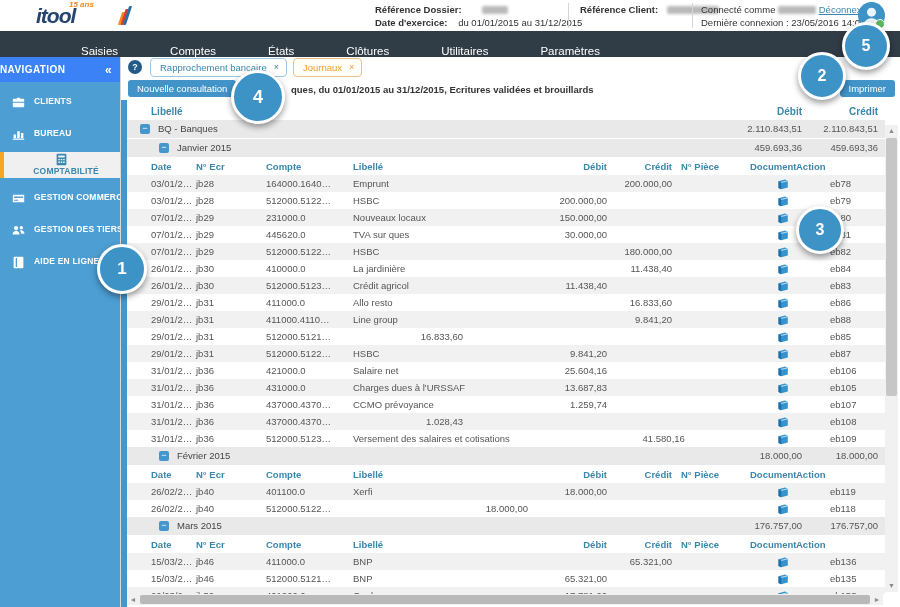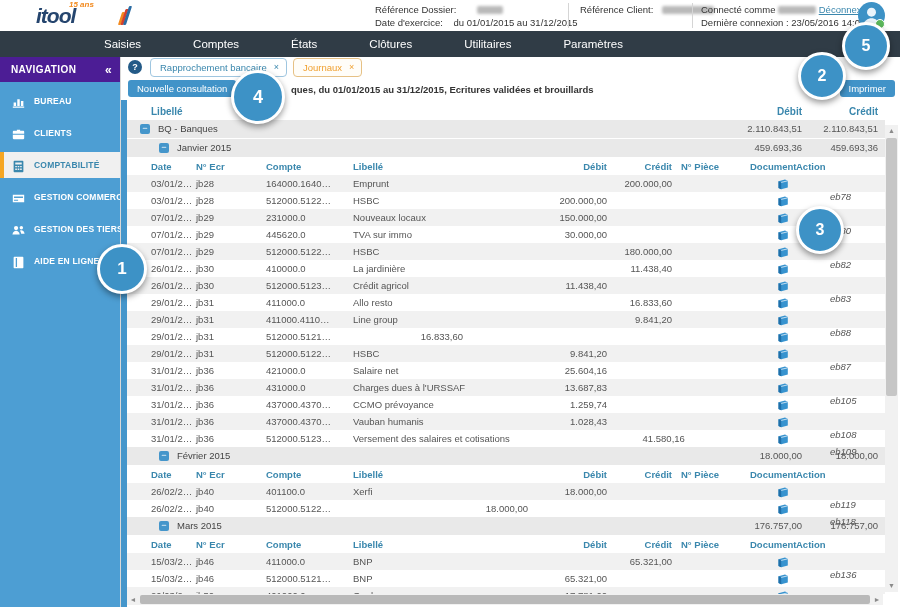--- a/index.html
+++ b/index.html
@@ -10,40 +10,40 @@
   .topbar{position:absolute;left:0;top:0;width:900px;height:31px;background:#fff;}
   .logo{position:absolute;left:36px;top:2px;width:90px;height:28px;}
   .logo .brand{font-size:21px;font-weight:bold;font-style:italic;color:#25456e;letter-spacing:-1px;line-height:28px;}
   .logo .badge{position:absolute;left:33px;top:-2px;font-size:8px;font-weight:bold;font-style:italic;color:#f28a1f;}
   .logo .slash{position:absolute;right:-4px;top:4px;width:10px;height:20px;}
   .logo .slash i{position:absolute;width:3px;border-radius:1px;transform:skewX(-18deg);}
   .logo .s1{left:0;top:6px;height:13px;background:#f28a1f;}
   .logo .s2{left:3px;top:3px;height:16px;background:#d43f2f;}
   .logo .s3{left:6px;top:0;height:19px;background:#2b6ca3;}
   .hd-block{position:absolute;top:3px;font-size:9.5px;color:#333;line-height:13px;}
-  .hd-lbl{font-weight:normal;color:#333;}
+  .hd-lbl{font-weight:bold;color:#333;}
   .redacted{display:inline-block;height:8px;border-radius:2px;background:#b9b9b9;filter:blur(1.5px);vertical-align:middle;}
   .hd-sep{position:absolute;top:3px;width:1px;height:25px;background:#d5d5d5;}
   .logout{color:#3a87ad;text-decoration:underline;cursor:pointer;}
   .avatar{position:absolute;left:858px;top:2px;width:27px;height:27px;border-radius:50%;overflow:visible;}
   .avatar .dot{position:absolute;right:0;bottom:0;width:8px;height:8px;border-radius:50%;background:#5cb85c;border:1px solid #fff;}
 
   
-  .menubar{position:absolute;left:0;top:31px;width:900px;height:26px;background:#303c46;display:flex;align-items:center;gap:52px;padding-left:104px;box-sizing:border-box;}
+  .menubar{position:absolute;left:0;top:31px;width:900px;height:26px;background:#303c46;display:flex;align-items:flex-end;gap:52px;padding-left:81px;box-sizing:border-box;}
   .menu-item{color:#fff;font-size:11.5px;cursor:pointer;white-space:nowrap;}
 
   
   .sidebar{position:absolute;left:0;top:57px;width:120px;height:550px;background:#4d9ed3;}
-  .side-head{height:25px;background:#4c1d95;color:#fff;font-size:10px;font-weight:bold;display:flex;align-items:center;padding:0 8px 0 11px;letter-spacing:.4px;}
+  .side-head{height:25px;background:#3b82f6;color:#fff;font-size:10px;font-weight:bold;display:flex;align-items:center;padding:0 8px 0 0;letter-spacing:.4px;}
   .side-head .chev{margin-left:auto;font-size:12px;cursor:pointer;}
   .side-items{margin-top:6px;}
   .side-item{height:26px;margin-bottom:6px;display:flex;align-items:center;padding-left:12px;color:#fff;cursor:pointer;position:relative;}
   .side-item .ic{width:14px;height:12px;margin-right:8px;flex:0 0 14px;color:#fff;}
   .side-item .lab{font-size:8.5px;font-weight:bold;letter-spacing:.2px;white-space:nowrap;}
-  .side-item.active{background:#f0f0f0;border-left:4px solid #f5a623;padding-left:8px;}
+  .side-item.active{background:#f0f0f0;border-left:4px solid #f5a623;padding-left:8px;flex-direction:column;}
   .side-item.active .lab{color:#3a87ad;}
   .side-item.active .ic{color:#3a87ad;}
 
   
   .content{position:absolute;left:120px;top:57px;width:780px;height:550px;background:#fff;border-left:1px solid #d8d8d8;box-sizing:border-box;}
   .left-strip{position:absolute;left:0;top:43px;bottom:0;width:6px;background:#4596cb;z-index:3;}
 
   .tabrow{position:absolute;left:0;top:0;width:100%;height:23px;}
   .help{position:absolute;left:7px;top:3px;width:14px;height:14px;border-radius:50%;background:#235a87;color:#fff;font-size:9px;font-weight:bold;text-align:center;line-height:14px;cursor:pointer;}
   .tabs{position:absolute;left:29px;top:1px;display:flex;gap:6px;}
@@ -77,21 +77,21 @@
   .c-pad{flex:0 0 24px;}
   .c-date{flex:0 0 45px;white-space:nowrap;overflow:hidden;}
   .c-necr{flex:0 0 70px;}
   .c-compte{flex:0 0 87px;white-space:nowrap;overflow:hidden;}
   .c-lib{flex:1;white-space:nowrap;overflow:visible;}
   .c-debit{flex:0 0 110px;text-align:right;}
   .c-credit{flex:0 0 65px;text-align:right;}
   .c-tail{flex:0 0 213px;}
   .abs{position:absolute;top:0;}
   .doc-ic{position:absolute;left:650px;top:3px;width:12px;height:11px;cursor:pointer;}
-  .c-action{position:absolute;left:703px;top:13px;color:#555;font-style:italic;}
+  .c-action{position:absolute;left:703px;top:0;color:#555;}
 
   
   .vscroll{position:absolute;right:2px;top:68px;bottom:15px;width:13px;background:#f1f1f1;z-index:2;}
   .vscroll .arr{position:absolute;left:0;width:13px;height:12px;color:#8a8a8a;font-size:7px;text-align:center;line-height:12px;cursor:pointer;}
   .vscroll .up{top:0;} .vscroll .dn{bottom:0;}
   .vthumb{position:absolute;left:1px;top:13px;width:11px;height:258px;background:#c6c6c6;border-radius:2px;cursor:pointer;}
   .hscroll{position:absolute;left:6px;right:17px;bottom:2px;height:11px;background:#f1f1f1;z-index:2;}
   .hscroll .arr{position:absolute;top:0;height:11px;width:12px;color:#8a8a8a;font-size:7px;text-align:center;line-height:11px;cursor:pointer;}
   .hscroll .lf{left:0;} .hscroll .rt{right:0;}
   .hthumb{position:absolute;left:13px;right:13px;top:1px;height:9px;background:#b9b9b9;border-radius:2px;cursor:pointer;}
@@ -156,29 +156,29 @@
     </div>
 
   <div class="sidebar">
     <div class="side-head">
       <span>NAVIGATION</span>
       <span class="chev">«</span>
     </div>
     <div class="side-items">
         <div class="side-item">
           <span class="ic"><svg viewBox="0 0 16 16" width="13" height="13" fill="currentColor">
+              <path d="M6 3.5V2.3h4v1.2h4a1 1 0 0 1 1 1v2.7H1V4.5a1 1 0 0 1 1-1h4zM1 8.3h14v4.4a1 1 0 0 1-1 1H2a1 1 0 0 1-1-1V8.3zM7 8.3h2v1.6H7z"></path>
+            </svg></span>
+          <span class="lab">CLIENTS</span>
+        </div>
+        <div class="side-item">
+          <span class="ic"><svg viewBox="0 0 16 16" width="13" height="13" fill="currentColor">
               <path d="M1 13h14v1.4H1zM2 8h3v4.4H2zM6.5 4h3v8.4h-3zM11 6h3v6.4h-3z"></path>
             </svg></span>
           <span class="lab">BUREAU</span>
-        </div>
-        <div class="side-item">
-          <span class="ic"><svg viewBox="0 0 16 16" width="13" height="13" fill="currentColor">
-              <path d="M6 3.5V2.3h4v1.2h4a1 1 0 0 1 1 1v2.7H1V4.5a1 1 0 0 1 1-1h4zM1 8.3h14v4.4a1 1 0 0 1-1 1H2a1 1 0 0 1-1-1V8.3zM7 8.3h2v1.6H7z"></path>
-            </svg></span>
-          <span class="lab">CLIENTS</span>
         </div>
         <div class="side-item active">
           <span class="ic"><svg viewBox="0 0 16 16" width="13" height="13" fill="currentColor">
               <path fill-rule="evenodd" d="M3 1h10a1 1 0 0 1 1 1v12a1 1 0 0 1-1 1H3a1 1 0 0 1-1-1V2a1 1 0 0 1 1-1zm1 2h8v2.6H4V3zm0 4.4h2v1.6H4zm3 0h2v1.6H7zm3 0h2v1.6h-2zM4 10.6h2v1.6H4zm3 0h2v1.6H7zm3 0h2v1.6h-2z"></path>
             </svg></span>
           <span class="lab">COMPTABILITÉ</span>
         </div>
         <div class="side-item">
           <span class="ic"><svg viewBox="0 0 16 16" width="13" height="13" fill="currentColor">
               <path fill-rule="evenodd" d="M1 3.5h14v9H1v-9zm1.5 2h11v2h-11v-2zm0 4h5v1.2h-5z"></path>
@@ -304,21 +304,21 @@
                 <path d="M1.5 2.2 4.2 3.4v6.8L1.5 8.9z" fill="#1f6fa8"></path>
                 <path d="M4.2 3.4 10.8 1.8" stroke="#fff" stroke-width=".7" fill="none"></path>
               </svg></span>
             <span class="c-action">eb80</span>
           </div>
           <div class="trow">
             <span class="c-pad"></span>
             <span class="c-date">07/01/2…</span>
             <span class="c-necr">jb29</span>
             <span class="c-compte">445620.0</span>
-            <span class="c-lib">TVA sur immo</span>
+            <span class="c-lib">TVA sur ques</span>
             <span class="c-debit">30.000,00</span>
             <span class="c-credit"></span>
             <span class="c-tail"></span>
             <span class="doc-ic"><svg viewBox="0 0 12 11" width="12" height="11">
                 <path d="M1.5 2.2 8 0.6l2.8 1.2v6.6L4.2 10.2 1.5 8.9z" fill="#3793cf"></path>
                 <path d="M1.5 2.2 4.2 3.4v6.8L1.5 8.9z" fill="#1f6fa8"></path>
                 <path d="M4.2 3.4 10.8 1.8" stroke="#fff" stroke-width=".7" fill="none"></path>
               </svg></span>
             <span class="c-action">eb81</span>
           </div>
@@ -479,21 +479,20 @@
                 <path d="M1.5 2.2 4.2 3.4v6.8L1.5 8.9z" fill="#1f6fa8"></path>
                 <path d="M4.2 3.4 10.8 1.8" stroke="#fff" stroke-width=".7" fill="none"></path>
               </svg></span>
             <span class="c-action">eb107</span>
           </div>
           <div class="trow alt">
             <span class="c-pad"></span>
             <span class="c-date">31/01/2…</span>
             <span class="c-necr">jb36</span>
             <span class="c-compte">437000.4370…</span>
-            <span class="c-lib">Vauban humanis</span>
             <span class="c-debit">1.028,43</span>
             <span class="c-credit"></span>
             <span class="c-tail"></span>
             <span class="doc-ic"><svg viewBox="0 0 12 11" width="12" height="11">
                 <path d="M1.5 2.2 8 0.6l2.8 1.2v6.6L4.2 10.2 1.5 8.9z" fill="#3793cf"></path>
                 <path d="M1.5 2.2 4.2 3.4v6.8L1.5 8.9z" fill="#1f6fa8"></path>
                 <path d="M4.2 3.4 10.8 1.8" stroke="#fff" stroke-width=".7" fill="none"></path>
               </svg></span>
             <span class="c-action">eb108</span>
           </div>

